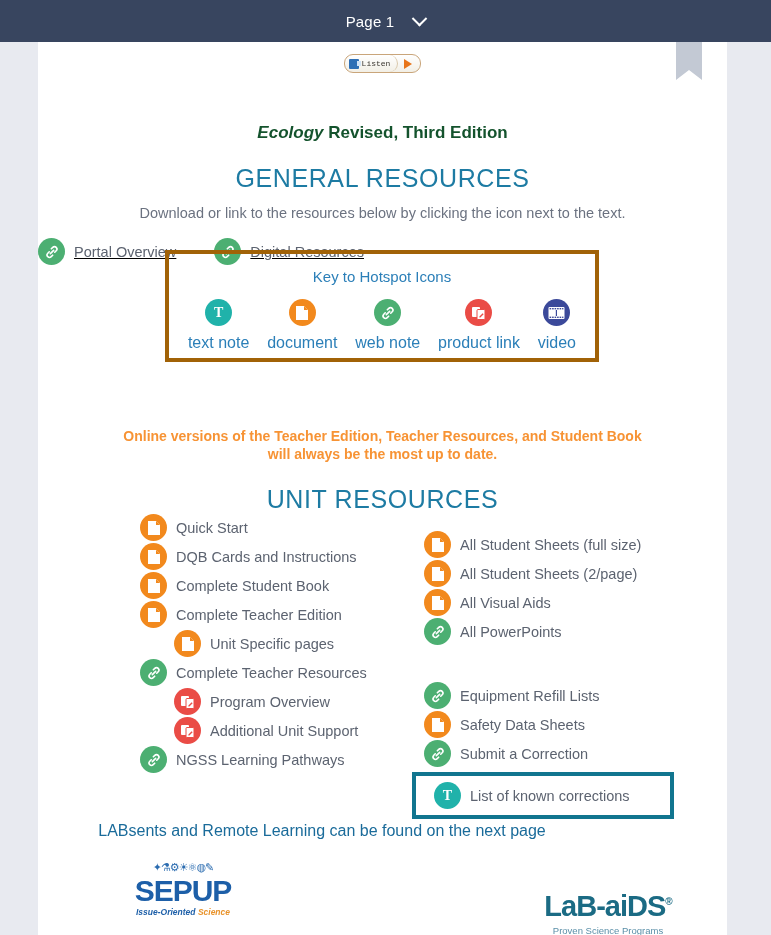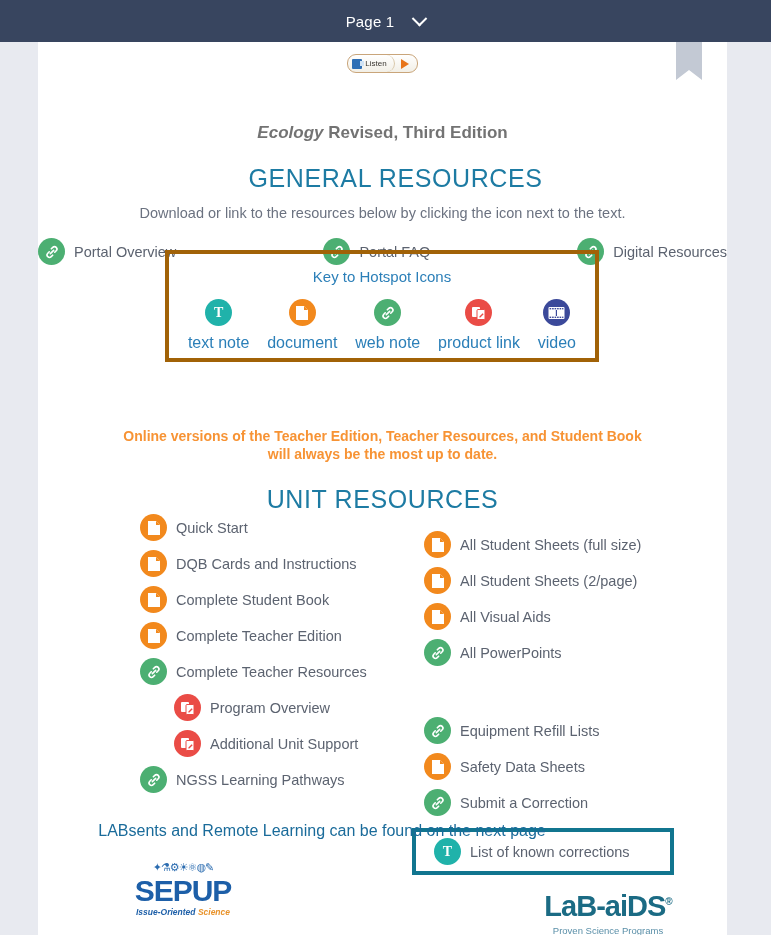--- a/index.html
+++ b/index.html
@@ -85,20 +85,21 @@
     overflow: hidden;
     cursor: pointer;
   }
   .listen-left {
     display: flex;
     align-items: center;
     gap: 3px;
     padding: 0 7px 0 4px;
     border-right: 1px solid #d8c7a9;
     border-radius: 0 9px 9px 0;
+    font-family: Liberation Mono, monospace;
   }
   .spk {
     width: 10px; height: 10px;
     background: #2e6fb5;
     border-radius: 1px;
     position: relative;
     flex: 0 0 auto;
   }
   .spk:after {
     content: "";
@@ -125,34 +126,34 @@
     border-bottom: 5px solid transparent;
   }
 
   
   .edition {
     position: absolute;
     top: 81px; left: 0;
     width: 689px;
     text-align: center;
     font-size: 17px;
-    color: #737373;
+    color: #14532d;
     font-weight: bold;
   }
   .edition em { font-style: italic; }
 
   .h1 {
     position: absolute;
     left: 0; width: 689px;
     text-align: center;
     font-size: 25px;
     letter-spacing: .6px;
     color: #1d7ba3;
   }
-  .h1.general { top: 122px; padding-left: 13px; }
+  .h1.general { top: 122px; }
   .h1.unit { top: 443px; }
 
   .subtext {
     position: absolute;
     top: 163px; left: 0;
     width: 689px;
     text-align: center;
     font-size: 14.5px;
     color: #6b7280;
   }
@@ -202,22 +203,23 @@
     font-family: "Liberation Serif", serif;
     line-height: 1;
   }
 
   
   .gen-row {
     position: absolute;
     top: 196px; left: 0;
     width: 689px;
     display: flex;
-    justify-content: space-between;
+    justify-content: flex-start;
     gap: 38px;
+    text-decoration: underline;
   }
   .gen-item {
     display: flex;
     align-items: center;
     gap: 9px;
     cursor: pointer;
   }
   .gen-item .lbl {
     font-size: 14.5px;
     color: #5c6370;
@@ -255,21 +257,21 @@
   .key-item .klbl {
     font-size: 16px;
     color: #2b7fb8;
   }
 
   
   .col {
     position: absolute;
     display: flex;
     flex-direction: column;
-    gap: 9px;
+    gap: 2px;
   }
   .col.left  { top: 472px; left: 102px; width: 290px; }
   .col.right { top: 472px; left: 386px; width: 290px; margin-top: 17px; }
 
   .res-item {
     display: flex;
     align-items: center;
     gap: 9px;
     cursor: pointer;
     min-height: 27px;
@@ -383,32 +385,20 @@
       <span class="ico green">
         <svg width="16" height="16" viewBox="0 0 24 24">
             <g fill="none" stroke="#ffffff" stroke-width="2.4" stroke-linecap="round">
               <path d="M9.5 14.5 14.5 9.5"></path>
               <path d="M11 7.2 13.2 5a3.6 3.6 0 0 1 5.1 5.1l-2.2 2.2"></path>
               <path d="M13 16.8 10.8 19a3.6 3.6 0 0 1-5.1-5.1l2.2-2.2"></path>
             </g>
           </svg>
       </span>
       <span class="lbl">Portal Overview</span>
-    </div>
-    <div class="gen-item">
-      <span class="ico green">
-        <svg width="16" height="16" viewBox="0 0 24 24">
-            <g fill="none" stroke="#ffffff" stroke-width="2.4" stroke-linecap="round">
-              <path d="M9.5 14.5 14.5 9.5"></path>
-              <path d="M11 7.2 13.2 5a3.6 3.6 0 0 1 5.1 5.1l-2.2 2.2"></path>
-              <path d="M13 16.8 10.8 19a3.6 3.6 0 0 1-5.1-5.1l2.2-2.2"></path>
-            </g>
-          </svg>
-      </span>
-      <span class="lbl">Portal FAQ</span>
     </div>
     <div class="gen-item">
       <span class="ico green">
         <svg width="16" height="16" viewBox="0 0 24 24">
             <g fill="none" stroke="#ffffff" stroke-width="2.4" stroke-linecap="round">
               <path d="M9.5 14.5 14.5 9.5"></path>
               <path d="M11 7.2 13.2 5a3.6 3.6 0 0 1 5.1 5.1l-2.2 2.2"></path>
               <path d="M13 16.8 10.8 19a3.6 3.6 0 0 1-5.1-5.1l2.2-2.2"></path>
             </g>
           </svg>
@@ -528,20 +518,29 @@
     <div class="res-item">
       <span class="ico orange">
         <svg width="14" height="16" viewBox="0 0 14 16">
             <path d="M1 1h8l4 4v10H1z" fill="#ffffff"></path>
             <path d="M9 1v4h4" fill="#f2891d"></path>
           </svg>
       </span>
       <span class="lbl">Complete Teacher Edition</span>
     </div>
 
+    <div class="res-item indent">
+      <span class="ico orange">
+        <svg width="14" height="16" viewBox="0 0 14 16">
+            <path d="M1 1h8l4 4v10H1z" fill="#ffffff"></path>
+            <path d="M9 1v4h4" fill="#f2891d"></path>
+          </svg>
+      </span>
+      <span class="lbl">Unit Specific pages</span>
+    </div>
 
     <div class="res-item">
       <span class="ico green">
         <svg width="16" height="16" viewBox="0 0 24 24">
             <g fill="none" stroke="#ffffff" stroke-width="2.4" stroke-linecap="round">
               <path d="M9.5 14.5 14.5 9.5"></path>
               <path d="M11 7.2 13.2 5a3.6 3.6 0 0 1 5.1 5.1l-2.2 2.2"></path>
               <path d="M13 16.8 10.8 19a3.6 3.6 0 0 1-5.1-5.1l2.2-2.2"></path>
             </g>
           </svg>

